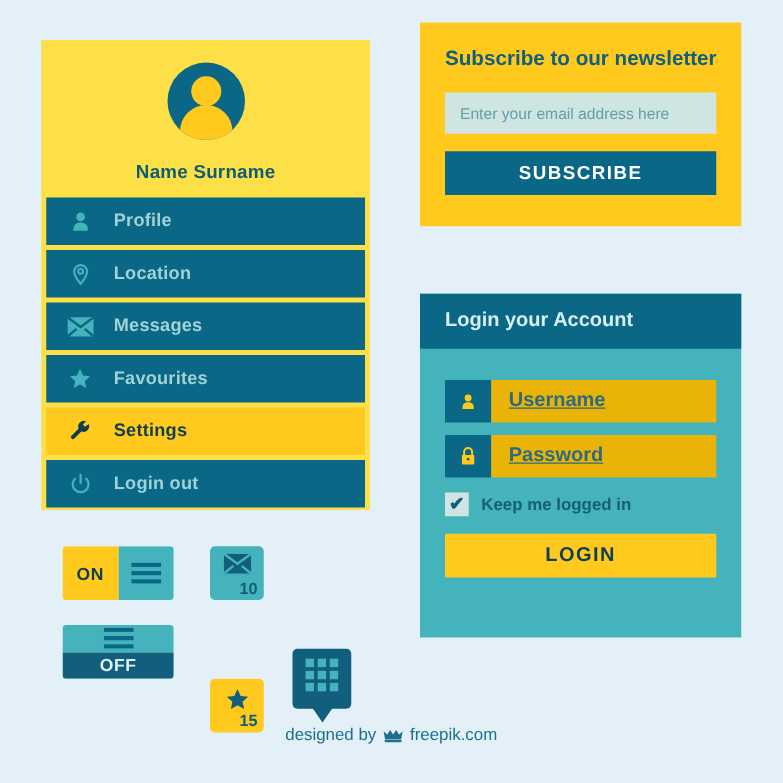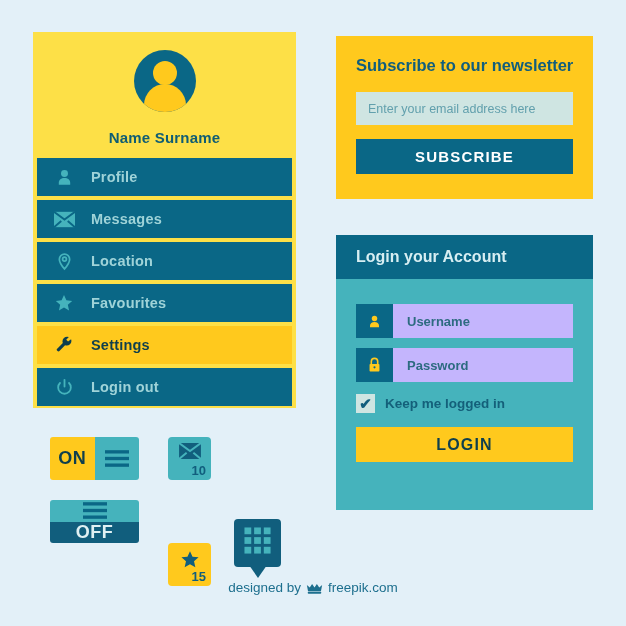--- a/index.html
+++ b/index.html
@@ -41,21 +41,21 @@
     color:#45b3bc;
   }
   .menu-item .mi-label{
     color:#9fd3d8;font-size:14.5px;font-weight:bold;letter-spacing:.2px;
   }
   .menu-item.active{background:#ffc91d;}
   .menu-item.active .mi-icon{color:#0f3f4d;}
   .menu-item.active .mi-label{color:#0f3f4d;}
 
   
-  #newsletter{left:336px;top:36px;width:257px;height:163px;background:#ffc91d;}
+  #newsletter{left:336px;top:18px;width:257px;height:163px;background:#ffc91d;}
   #newsletter-title{
     margin:20px 0 0 20px;color:#115e7d;font-size:16.5px;font-weight:bold;
   }
   #email-input{
     margin:17px 20px 0 20px;height:33px;background:#cfe5e2;
     border:none;outline:none;width:217px;box-sizing:border-box;
     padding:0 12px;color:#5a9aa8;font-size:12.5px;
     font-family:"Liberation Sans", sans-serif;
   }
   #email-input::placeholder{color:#62a0ad;opacity:1;}
@@ -70,22 +70,22 @@
   #login-header{height:44px;background:#0a6786;display:flex;align-items:center;}
   #login-title{margin-left:20px;color:#d7eef2;font-size:16px;font-weight:bold;}
   .field-row{margin:0 20px;display:flex;height:34px;}
   #username-row{margin-top:25px;}
   #password-row{margin-top:10px;}
   .field-icon{
     width:37px;background:#0a6786;display:flex;align-items:center;justify-content:center;
     color:#ffc91d;
   }
   .field-text{
-    flex:1;background:#c4b5fd;display:flex;align-items:center;
-    padding-left:14px;color:#2d6b80;font-size:13px;font-weight:bold;
+    flex:1;background:#eab308;display:flex;align-items:center;
+    padding-left:14px;color:#2d6b80;font-size:16px;font-weight:bold;text-decoration:underline;
   }
   #keep-logged-row{
     margin:12px 0 0 20px;display:flex;align-items:center;cursor:pointer;
   }
   #keep-checkbox{
     width:19px;height:19px;background:#cfe5e2;display:flex;
     align-items:center;justify-content:center;color:#115e7d;
     font-size:15px;font-weight:bold;line-height:1;
   }
   #keep-label{margin-left:10px;color:#14607a;font-size:13.5px;font-weight:bold;}
@@ -94,21 +94,21 @@
     border:none;color:#0f3f4d;font-size:16px;font-weight:bold;letter-spacing:1.2px;
     cursor:pointer;font-family:"Liberation Sans", sans-serif;
   }
 
   
   .toggle{width:89px;height:43px;display:flex;cursor:pointer;border-radius:3px;overflow:hidden;}
   .tg-half{flex:1;display:flex;align-items:center;justify-content:center;}
   .tg-yellow{background:#ffc91d;color:#0f3f4d;}
   .tg-teal{background:#45b3bc;color:#0a6786;}
   .tg-dark{background:#115e7d;color:#dff0f3;}
-  .tg-text{font-size:18px;font-weight:bold;letter-spacing:.5px;}
+  .tg-text{font-size:14px;font-weight:bold;letter-spacing:.5px;}
   #toggle-on{left:50px;top:437px;}
   #toggle-off{left:50px;top:500px;flex-direction:column;}
 
   .badge-tile{
     width:43px;height:43px;border-radius:4px;position:relative;cursor:pointer;
   }
   .badge-tile .bt-icon{position:absolute;left:50%;top:6px;transform:translateX(-50%);}
   .badge-tile .bt-count{
     position:absolute;right:5px;bottom:2px;font-size:13px;font-weight:bold;
   }
@@ -152,36 +152,36 @@
       <svg width="19" height="19" viewBox="0 0 24 24" fill="currentColor">
           <circle cx="12" cy="7" r="4.4"></circle>
           <path d="M12 12.6c-4.2 0-7.2 2.6-7.2 5.9V21h14.4v-2.5c0-3.3-3-5.9-7.2-5.9z"></path>
         </svg>
     </span>
     <span class="mi-label">Profile</span>
   </div>
 
   <div class="menu-item">
     <span class="mi-icon">
+      <svg width="19" height="19" viewBox="0 0 24 24" fill="none" stroke="currentColor" stroke-width="2.2">
+          <path d="M12 2.6c-3.6 0-6.5 2.9-6.5 6.5 0 4.9 6.5 12.3 6.5 12.3s6.5-7.4 6.5-12.3c0-3.6-2.9-6.5-6.5-6.5z"></path>
+          <circle cx="12" cy="9" r="2.4"></circle>
+        </svg>
+    </span>
+    <span class="mi-label">Location</span>
+  </div>
+
+  <div class="menu-item">
+    <span class="mi-icon">
       <svg width="21" height="17" viewBox="0 0 26 19" fill="currentColor">
           <path d="M0 0h26v19H0z" fill="currentColor"></path>
           <path d="M0 0l13 9.5L26 0M0 19l9-7.5M26 19l-9-7.5" stroke="#0a6786" stroke-width="2.4" fill="none"></path>
         </svg>
     </span>
     <span class="mi-label">Messages</span>
-  </div>
-
-  <div class="menu-item">
-    <span class="mi-icon">
-      <svg width="19" height="19" viewBox="0 0 24 24" fill="none" stroke="currentColor" stroke-width="2.2">
-          <path d="M12 2.6c-3.6 0-6.5 2.9-6.5 6.5 0 4.9 6.5 12.3 6.5 12.3s6.5-7.4 6.5-12.3c0-3.6-2.9-6.5-6.5-6.5z"></path>
-          <circle cx="12" cy="9" r="2.4"></circle>
-        </svg>
-    </span>
-    <span class="mi-label">Location</span>
   </div>
 
   <div class="menu-item">
     <span class="mi-icon">
       <svg width="20" height="20" viewBox="0 0 24 24" fill="currentColor">
           <path d="M12 2.5l2.9 6.3 6.9.7-5.2 4.6 1.5 6.8L12 17.4 5.9 20.9l1.5-6.8L2.2 9.5l6.9-.7z"></path>
         </svg>
     </span>
     <span class="mi-label">Favourites</span>
   </div>

